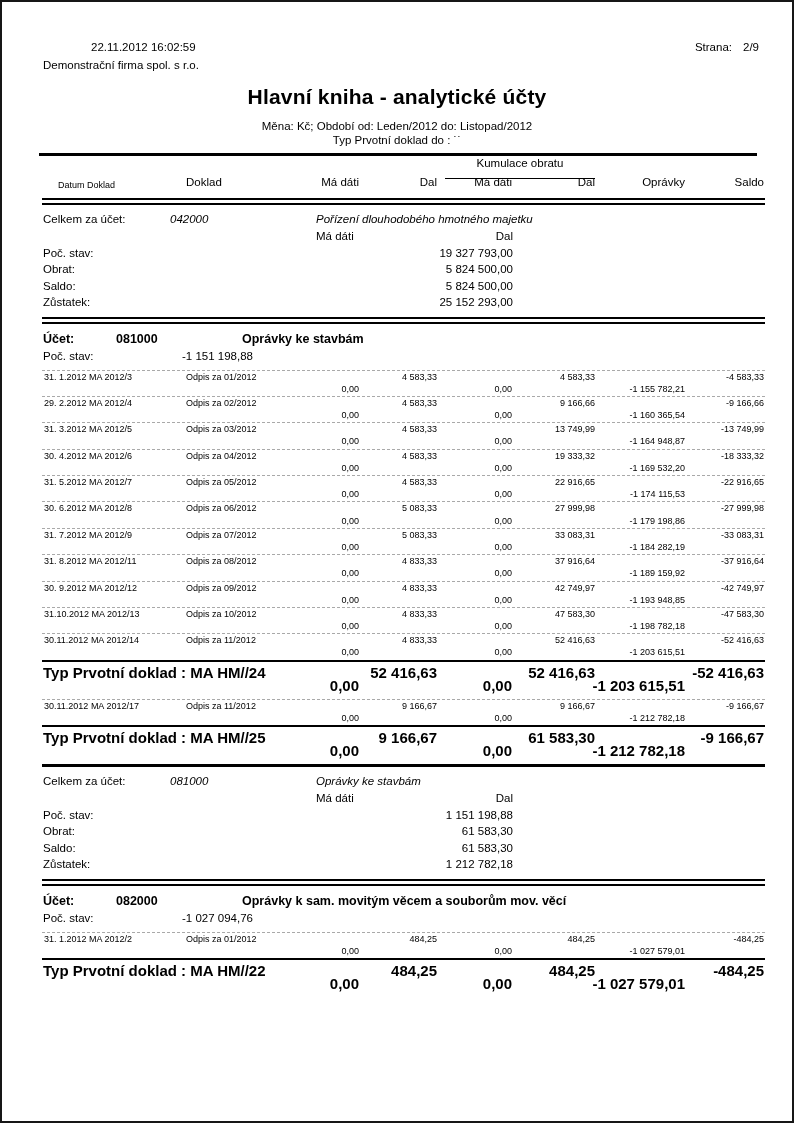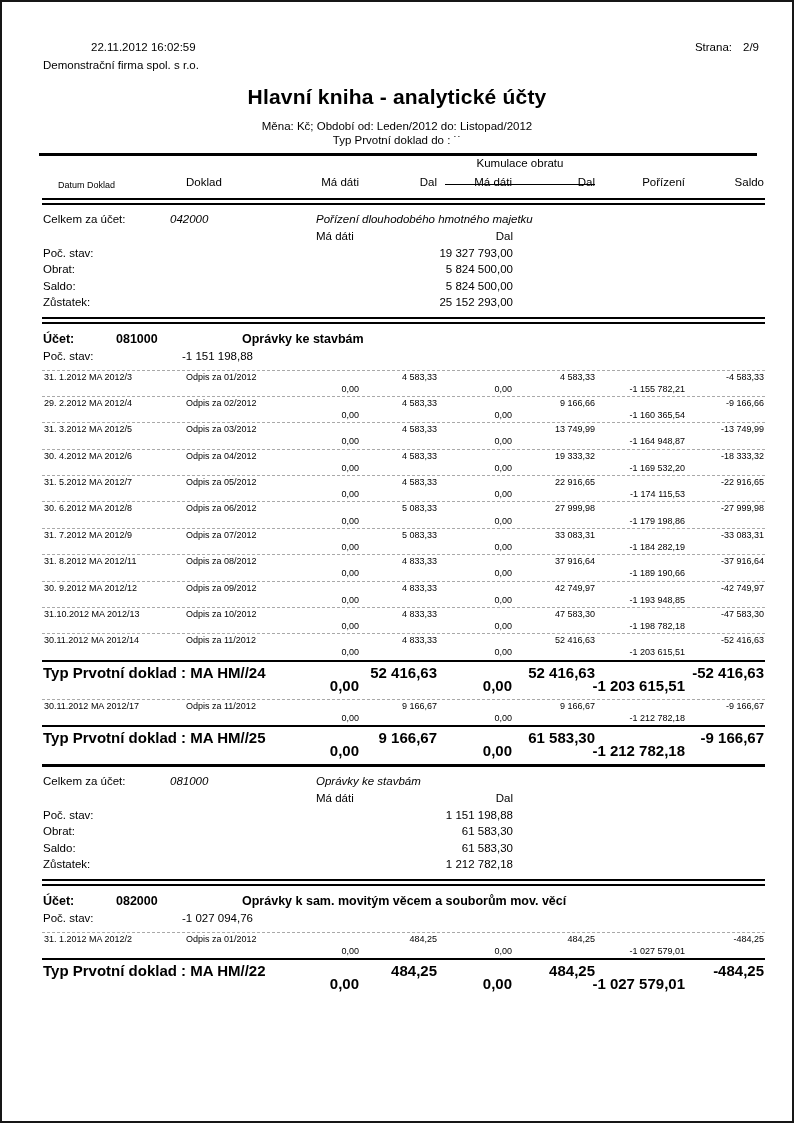--- a/index.html
+++ b/index.html
@@ -17,21 +17,21 @@
   .abs{position:absolute;white-space:nowrap;}
   .fs11{font-size:11.5px;}
   .fs9{font-size:9px;}
   .bold{font-weight:700;}
   .it{font-style:italic;}
   .center{left:0;width:100%;text-align:center;}
   .title{font-size:21px;font-weight:700;letter-spacing:0.2px;}
   .rule3{position:absolute;left:37px;width:718px;height:3px;background:#000;}
   .kumulace{
     position:absolute;left:443px;top:155px;width:150px;
-    text-align:center;border-bottom:1px solid #000;padding-bottom:15px;
+    text-align:center;border-bottom:1px solid #000;padding-bottom:9px;
   }
   
   .cell{position:absolute;top:0;white-space:nowrap;}
   .num{transform:translateX(-100%);}
   
   .report-body{position:absolute;left:40px;top:196px;width:723px;}
   .hr2{height:3px;border-top:2px solid #000;border-bottom:2px solid #000;}
   .hr1{height:0;border-top:3px solid #000;}
   .total-block{padding:8px 0 4px 0;}
   .detail-block{padding-top:8px;}
@@ -70,21 +70,21 @@
 
   <div class="kumulace fs11">Kumulace obratu</div>
 
   <div class="abs" style="left:0;top:174px;width:794px;height:18px;">
     <span class="cell fs9" style="left:56px;top:4px;">Datum Doklad</span>
     <span class="cell fs11" style="left:184px;">Doklad</span>
     <span class="cell num fs11" style="left:357px;">Má dáti</span>
     <span class="cell num fs11" style="left:435px;">Dal</span>
     <span class="cell num fs11" style="left:510px;">Má dáti</span>
     <span class="cell num fs11" style="left:593px;">Dal</span>
-    <span class="cell num fs11" style="left:683px;">Pořízení</span>
+    <span class="cell num fs11" style="left:683px;">Oprávky</span>
     <span class="cell num fs11" style="left:762px;">Saldo</span>
   </div>
 
   <div class="report-body">
       <div class="hr2"></div>
       <div class="total-block">
         <div class="line h17">
           <span class="cell" style="left: 1px;">Celkem za účet:</span>
           <span class="cell it" style="left: 128px;">042000</span>
           <span class="cell it" style="left: 274px;">Pořízení dlouhodobého hmotného majetku</span>
@@ -223,21 +223,21 @@
           <div class="eline">
             <span class="cell" style="left: 2px;">31. 8.2012 MA 2012/11</span>
             <span class="cell" style="left: 144px;">Odpis za 08/2012</span>
             <span class="cell num" style="left: 395px;">4 833,33</span>
             <span class="cell num" style="left: 553px;">37 916,64</span>
             <span class="cell num" style="left: 722px;">-37 916,64</span>
           </div>
           <div class="eline">
             <span class="cell num" style="left: 317px;">0,00</span>
             <span class="cell num" style="left: 470px;">0,00</span>
-            <span class="cell num" style="left: 643px;">-1 189 190,66</span>
+            <span class="cell num" style="left: 643px;">-1 189 159,92</span>
           </div>
         </div>
         <div class="entry">
           <div class="eline">
             <span class="cell" style="left: 2px;">30. 9.2012 MA 2012/12</span>
             <span class="cell" style="left: 144px;">Odpis za 09/2012</span>
             <span class="cell num" style="left: 395px;">4 833,33</span>
             <span class="cell num" style="left: 553px;">42 749,97</span>
             <span class="cell num" style="left: 722px;">-42 749,97</span>
           </div>

